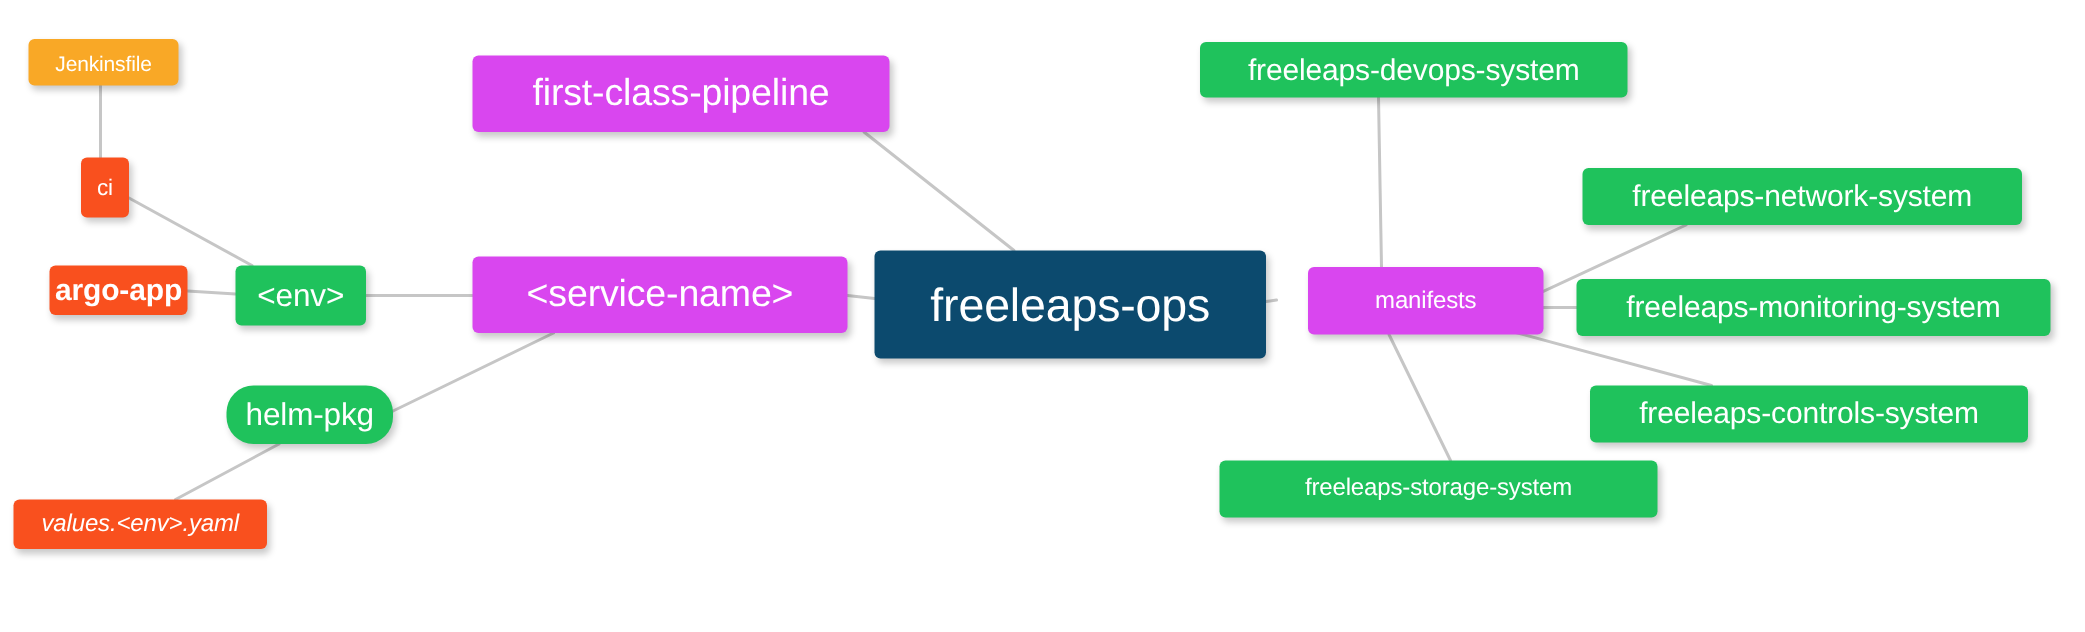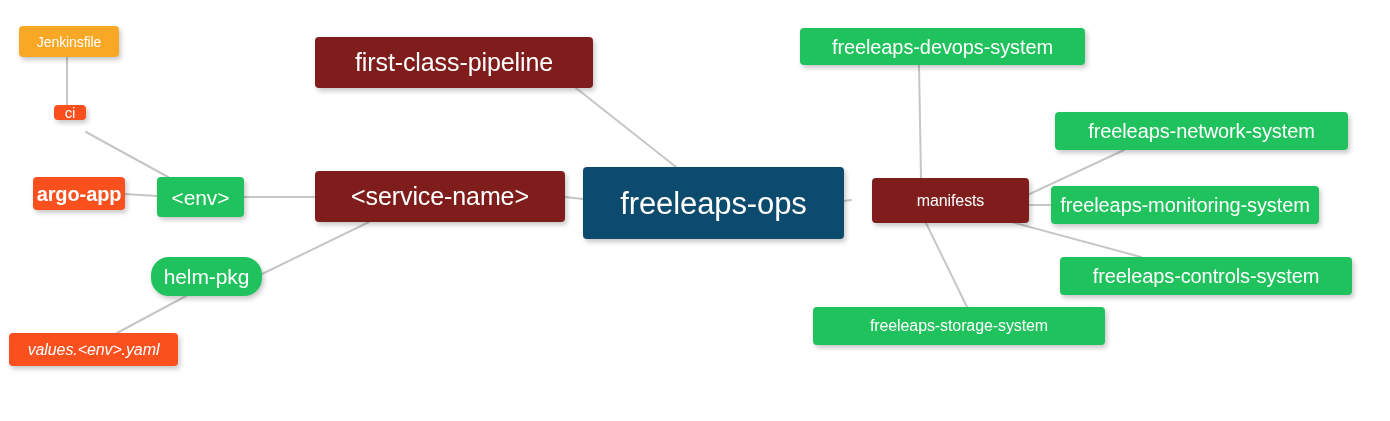--- a/index.html
+++ b/index.html
@@ -35,21 +35,21 @@
     justify-content: center;
     color: #ffffff;
     border-radius: 4px;
     white-space: nowrap;
     line-height: 1;
     box-shadow: 2px 3px 5px rgba(0,0,0,0.22);
     letter-spacing: -0.1px;
     padding: 0 10px;
   }
   .n-root   { background: #0c4a6e; }
-  .n-blue   { background: #7f1d1d; }
+  .n-blue   { background: #d946ef; }
   .n-green  { background: #1fc25c; }
   .n-orange { background: #f9a826; }
   .n-red    { background: #f9501e; }
 </style>
 </head>
 <body>
 
 <div id="canvas">
   <svg id="edges" viewBox="0 0 1390 421" width="1390" height="421" xmlns="http://www.w3.org/2000/svg">
       <line x1="676" y1="167" x2="576" y2="88" stroke="#c6c6c6" stroke-width="2" stroke-linecap="round"></line>
@@ -67,23 +67,23 @@
       <line x1="1008" y1="221" x2="1141" y2="257" stroke="#c6c6c6" stroke-width="2" stroke-linecap="round"></line>
       <line x1="926" y1="223" x2="967" y2="307" stroke="#c6c6c6" stroke-width="2" stroke-linecap="round"></line>
     </svg>
   <div id="node-layer">
       <div class="node n-root" style="left: 583px; top: 167px; width: 261px; height: 72px; font-size: 31px;">freeleaps-ops</div>
       <div class="node n-blue" style="left: 315px; top: 37px; width: 278px; height: 51px; font-size: 25px;">first-class-pipeline</div>
       <div class="node n-blue" style="left: 315px; top: 171px; width: 250px; height: 51px; font-size: 25px;">&lt;service-name&gt;</div>
       <div class="node n-blue" style="left: 872px; top: 178px; width: 157px; height: 45px; font-size: 16px;">manifests</div>
       <div class="node n-green" style="left: 157px; top: 177px; width: 87px; height: 40px; font-size: 21px;">&lt;env&gt;</div>
       <div class="node n-green" style="left: 151px; top: 257px; width: 111px; height: 39px; font-size: 21px; border-radius: 18px;">helm-pkg</div>
-      <div class="node n-red" style="left: 54px; top: 105px; width: 32px; height: 15px; font-size: 15px;">ci</div>
+      <div class="node n-red" style="left: 54px; top: 105px; width: 32px; height: 40px; font-size: 15px;">ci</div>
       <div class="node n-orange" style="left: 19px; top: 26px; width: 100px; height: 31px; font-size: 14px;">Jenkinsfile</div>
       <div class="node n-red" style="left: 33px; top: 177px; width: 92px; height: 33px; font-size: 20px; font-weight: bold;">argo-app</div>
       <div class="node n-red" style="left: 9px; top: 333px; width: 169px; height: 33px; font-size: 16px; font-style: italic;">values.&lt;env&gt;.yaml</div>
       <div class="node n-green" style="left: 800px; top: 28px; width: 285px; height: 37px; font-size: 20px;">freeleaps-devops-system</div>
       <div class="node n-green" style="left: 1055px; top: 112px; width: 293px; height: 38px; font-size: 20px;">freeleaps-network-system</div>
-      <div class="node n-green" style="left: 1051px; top: 186px; width: 268px; height: 38px; font-size: 20px; text-align: right;">freeleaps-monitoring-system</div>
+      <div class="node n-green" style="left: 1051px; top: 186px; width: 316px; height: 38px; font-size: 20px; text-align: right;">freeleaps-monitoring-system</div>
       <div class="node n-green" style="left: 1060px; top: 257px; width: 292px; height: 38px; font-size: 20px;">freeleaps-controls-system</div>
       <div class="node n-green" style="left: 813px; top: 307px; width: 292px; height: 38px; font-size: 16px;">freeleaps-storage-system</div>
     </div>
 </div>
 
 </body></html>

